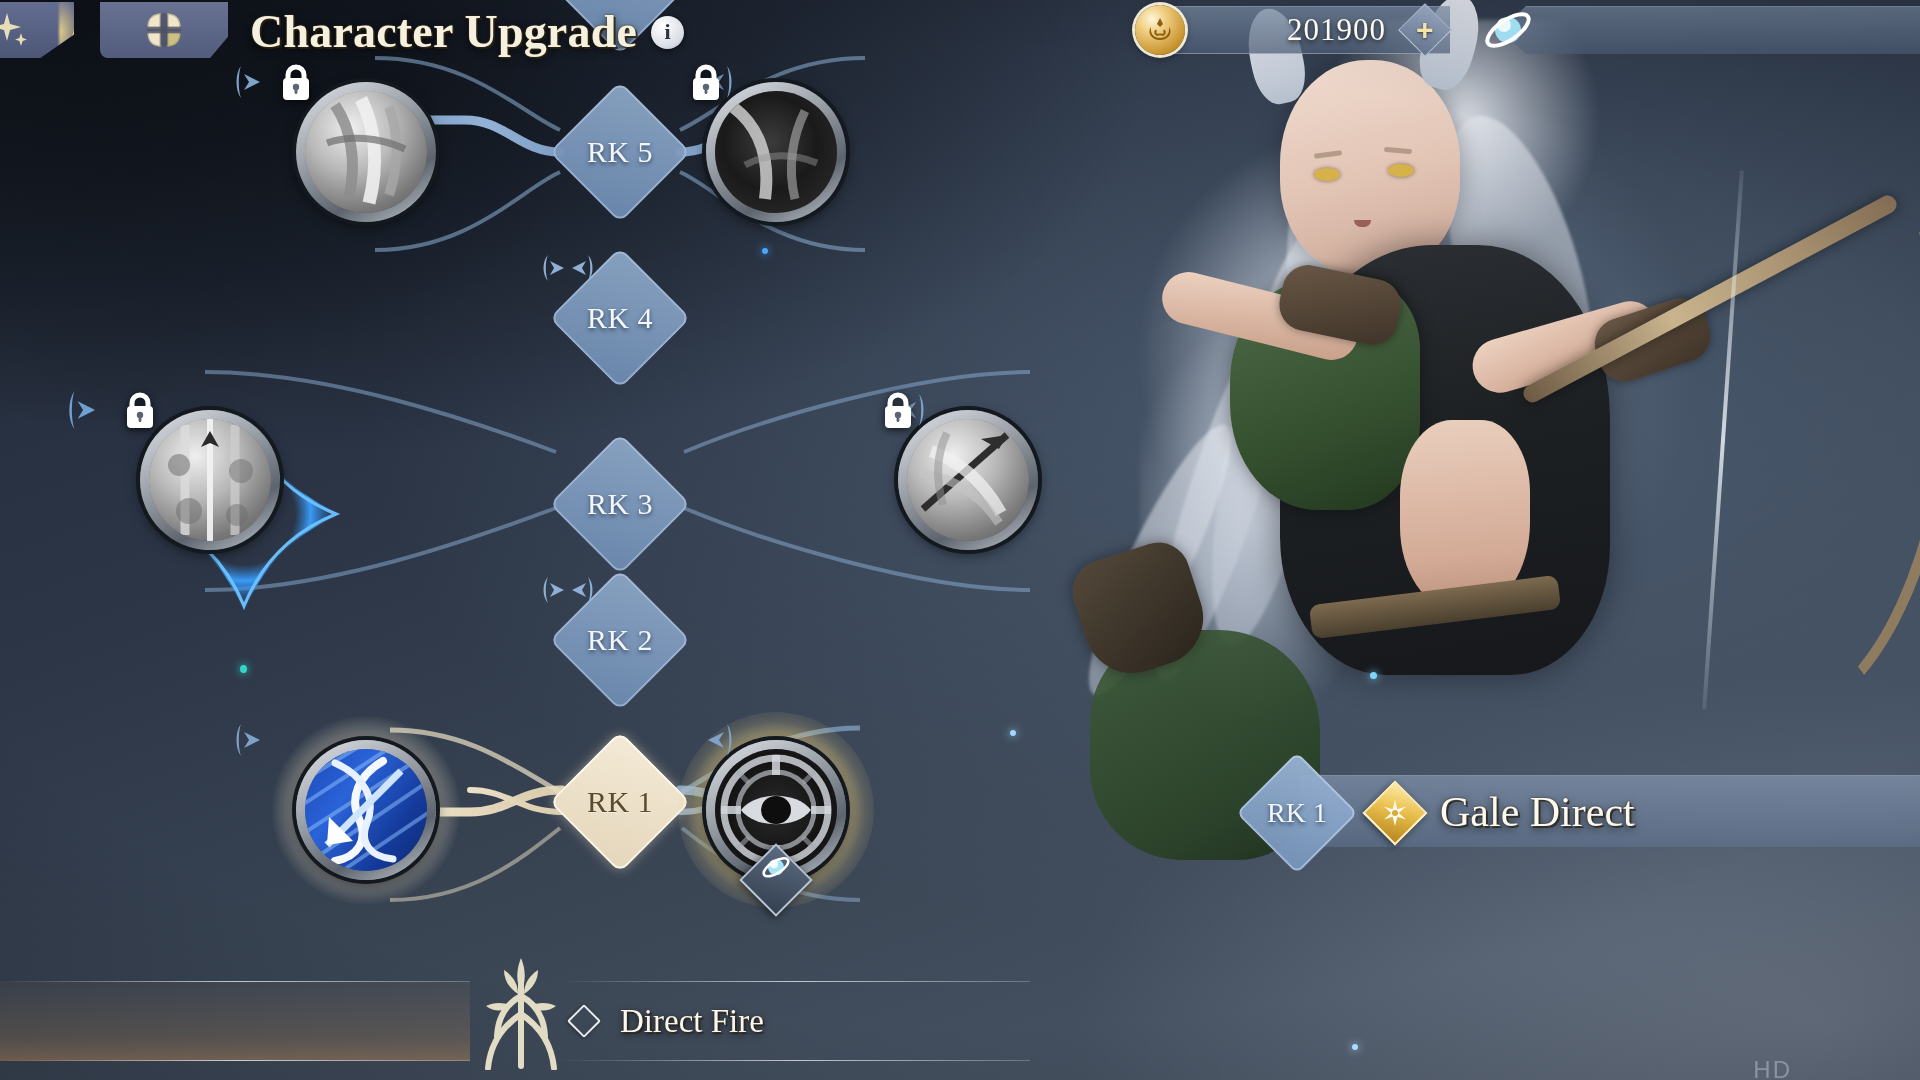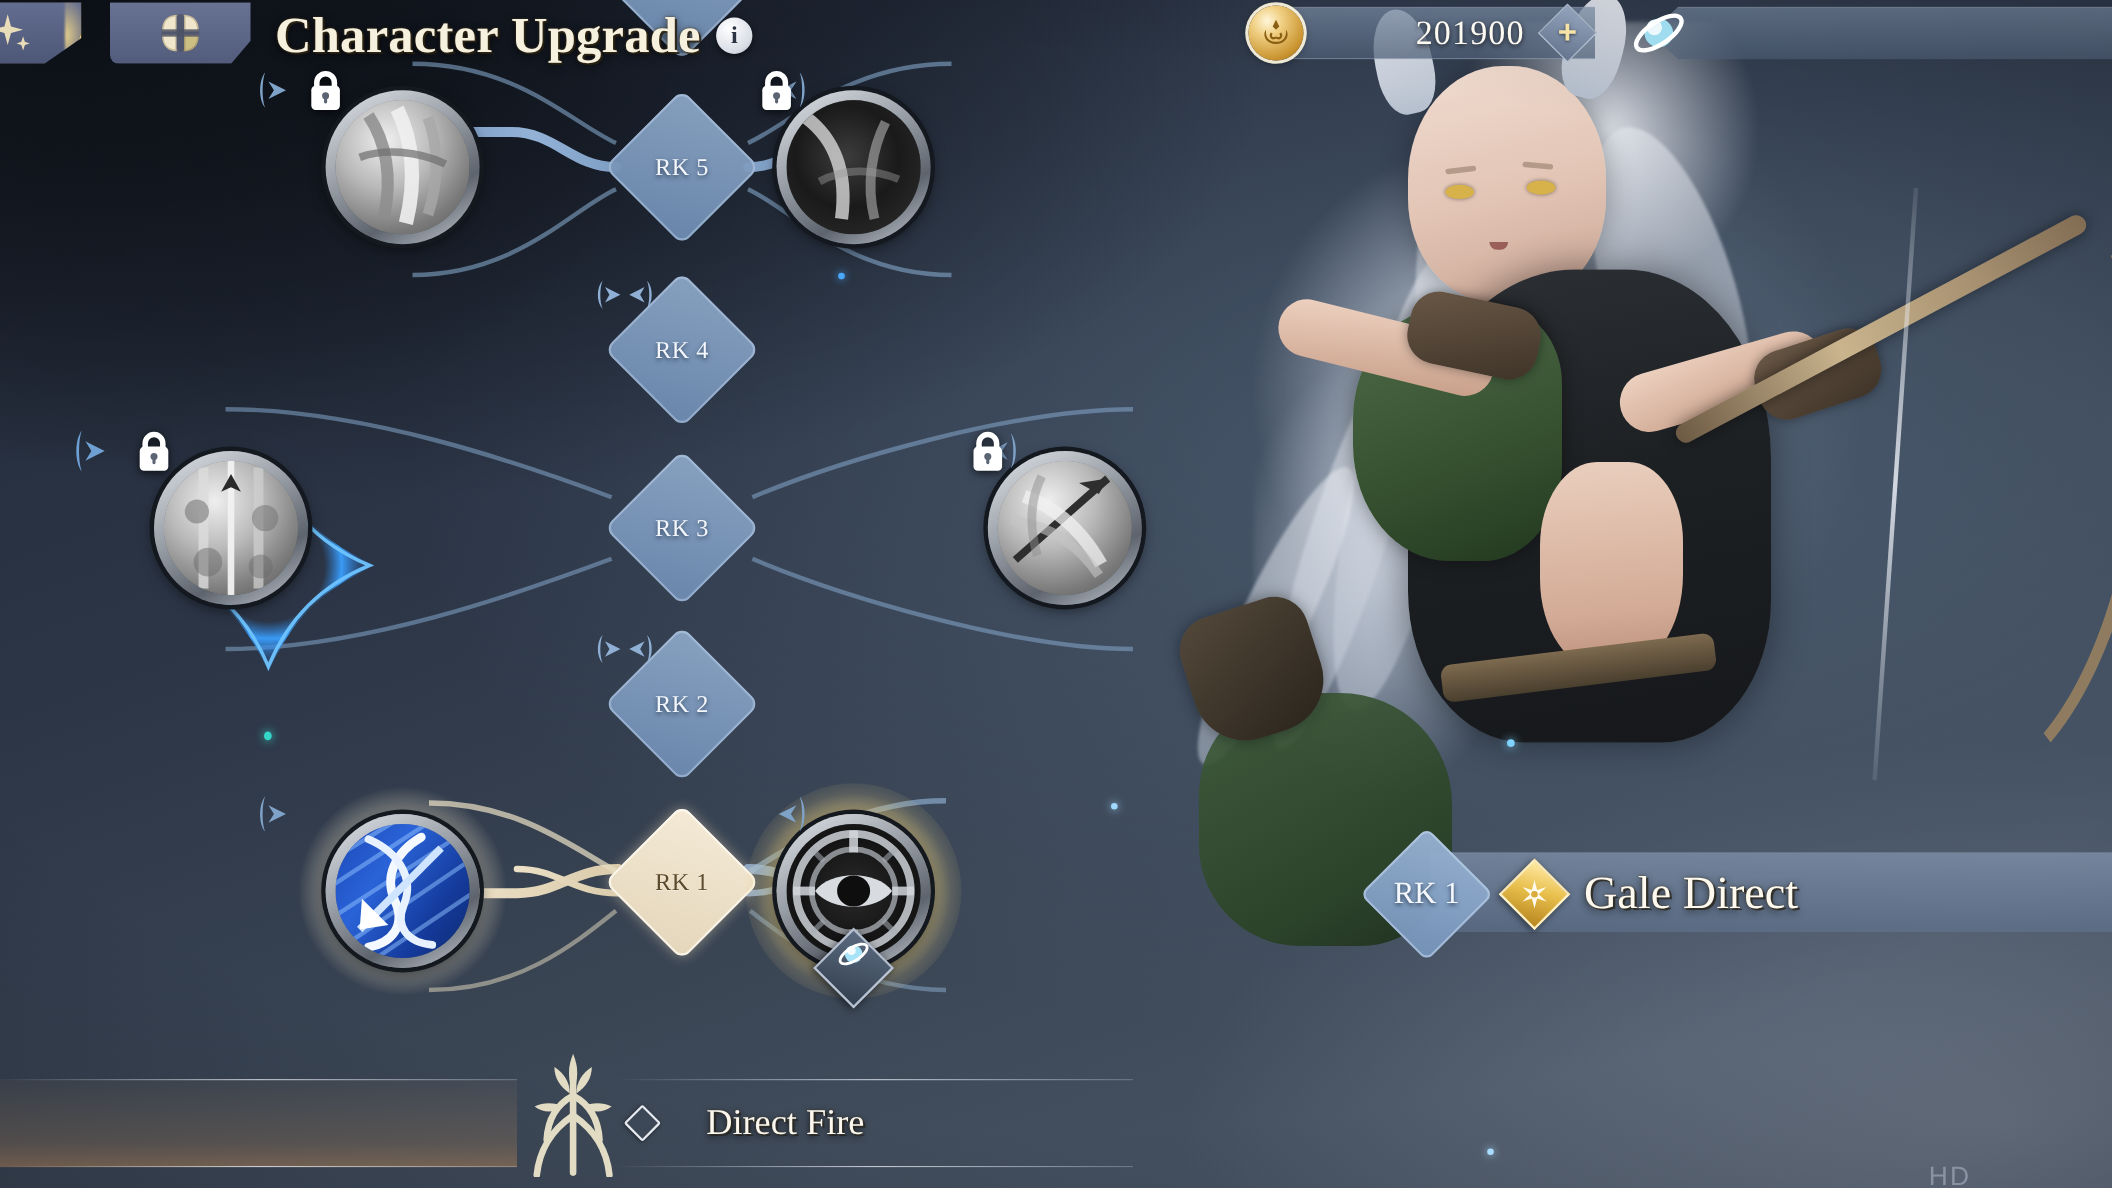--- a/index.html
+++ b/index.html
@@ -234,21 +234,21 @@
   .rk-diamond.locked {
     background:linear-gradient(150deg,rgba(140,166,198,.95),rgba(108,138,176,.95));
     box-shadow:inset 0 0 0 2px rgba(196,216,240,.45);
   }
   .rk-diamond.unlocked {
     background:linear-gradient(150deg,#f4ead6,#e4d6bb);
     box-shadow:inset 0 0 0 2px rgba(255,252,244,.75), 0 0 12px rgba(238,222,188,.45);
   }
   .rk-label {
     position:relative; z-index:2;
-    font-size:22px; letter-spacing:.5px;
+    font-size:30px; letter-spacing:.5px;
   }
   .rk-label.locked { color:#f3f6fb; text-shadow:0 2px 4px rgba(20,34,56,.7); }
   .rk-label.unlocked { color:#5b4a2c; text-shadow:0 1px 0 rgba(255,255,255,.45); }
 
   .rk-flour { position:absolute; top:50%; transform:translateY(-50%); width:26px; height:38px; }
   .rk-flour.l { left:-30px; } .rk-flour.r { right:-30px; }
 
   
   .skill {
     position:absolute; width:140px; height:140px; border-radius:50%;
@@ -510,21 +510,21 @@
       <svg class="rk-flour l" viewBox="0 0 26 38">
         <path d="M24 19 L10 12 L14 19 L10 26 Z" fill="#8fb0d4"></path>
         <path d="M8 6 C 2 12, 2 26, 8 32 C 5 26, 5 12, 8 6 Z" fill="#8fb0d4"></path>
       </svg>
       <svg class="rk-flour r" viewBox="0 0 26 38">
         <path d="M2 19 L16 12 L12 19 L16 26 Z" fill="#8fb0d4"></path>
         <path d="M18 6 C 24 12, 24 26, 18 32 C 21 26, 21 12, 18 6 Z" fill="#8fb0d4"></path>
       </svg>
     </div>
 
-    <div class="rk-node" style="left:570px; top:430px;">
+    <div class="rk-node" style="left:570px; top:454px;">
       <div class="rk-diamond locked"></div>
       <div class="rk-label locked">RK 3</div>
     </div>
 
     <div class="rk-node" style="left:570px; top:590px;">
       <div class="rk-diamond locked"></div>
       <div class="rk-label locked">RK 2</div>
       <svg class="rk-flour l" viewBox="0 0 26 38">
         <path d="M24 19 L10 12 L14 19 L10 26 Z" fill="#8fb0d4"></path>
         <path d="M8 6 C 2 12, 2 26, 8 32 C 5 26, 5 12, 8 6 Z" fill="#8fb0d4"></path>
@@ -785,21 +785,21 @@
 
       <div class="tab" style="left:0; width:470px; justify-content:flex-end;">
         <div class="tab-active-bg"></div>
         <div class="tab-line-top"></div>
         <div class="tab-line-bot"></div>
       </div>
 
       <div class="tab" style="left:560px; width:470px;">
         <div class="tab-line-top"></div>
         <div class="tab-line-bot"></div>
-        <div style="position:relative; display:flex; align-items:center; gap:46px; padding-left:12px;">
+        <div style="position:relative; display:flex; align-items:center; gap:24px; padding-left:12px;">
           <span class="tab-diamond"></span>
           <span class="tab-label">Direct Fire</span>
         </div>
       </div>
     </div>
 
     <svg class="tree-ornament" viewBox="0 0 110 116">
       <g fill="none" stroke="#e3dcc4" stroke-width="6" stroke-linecap="round">
         <path d="M55 112 C 55 80, 55 44, 55 16"></path>
         <path d="M55 60 C 34 74, 24 94, 22 114"></path>

